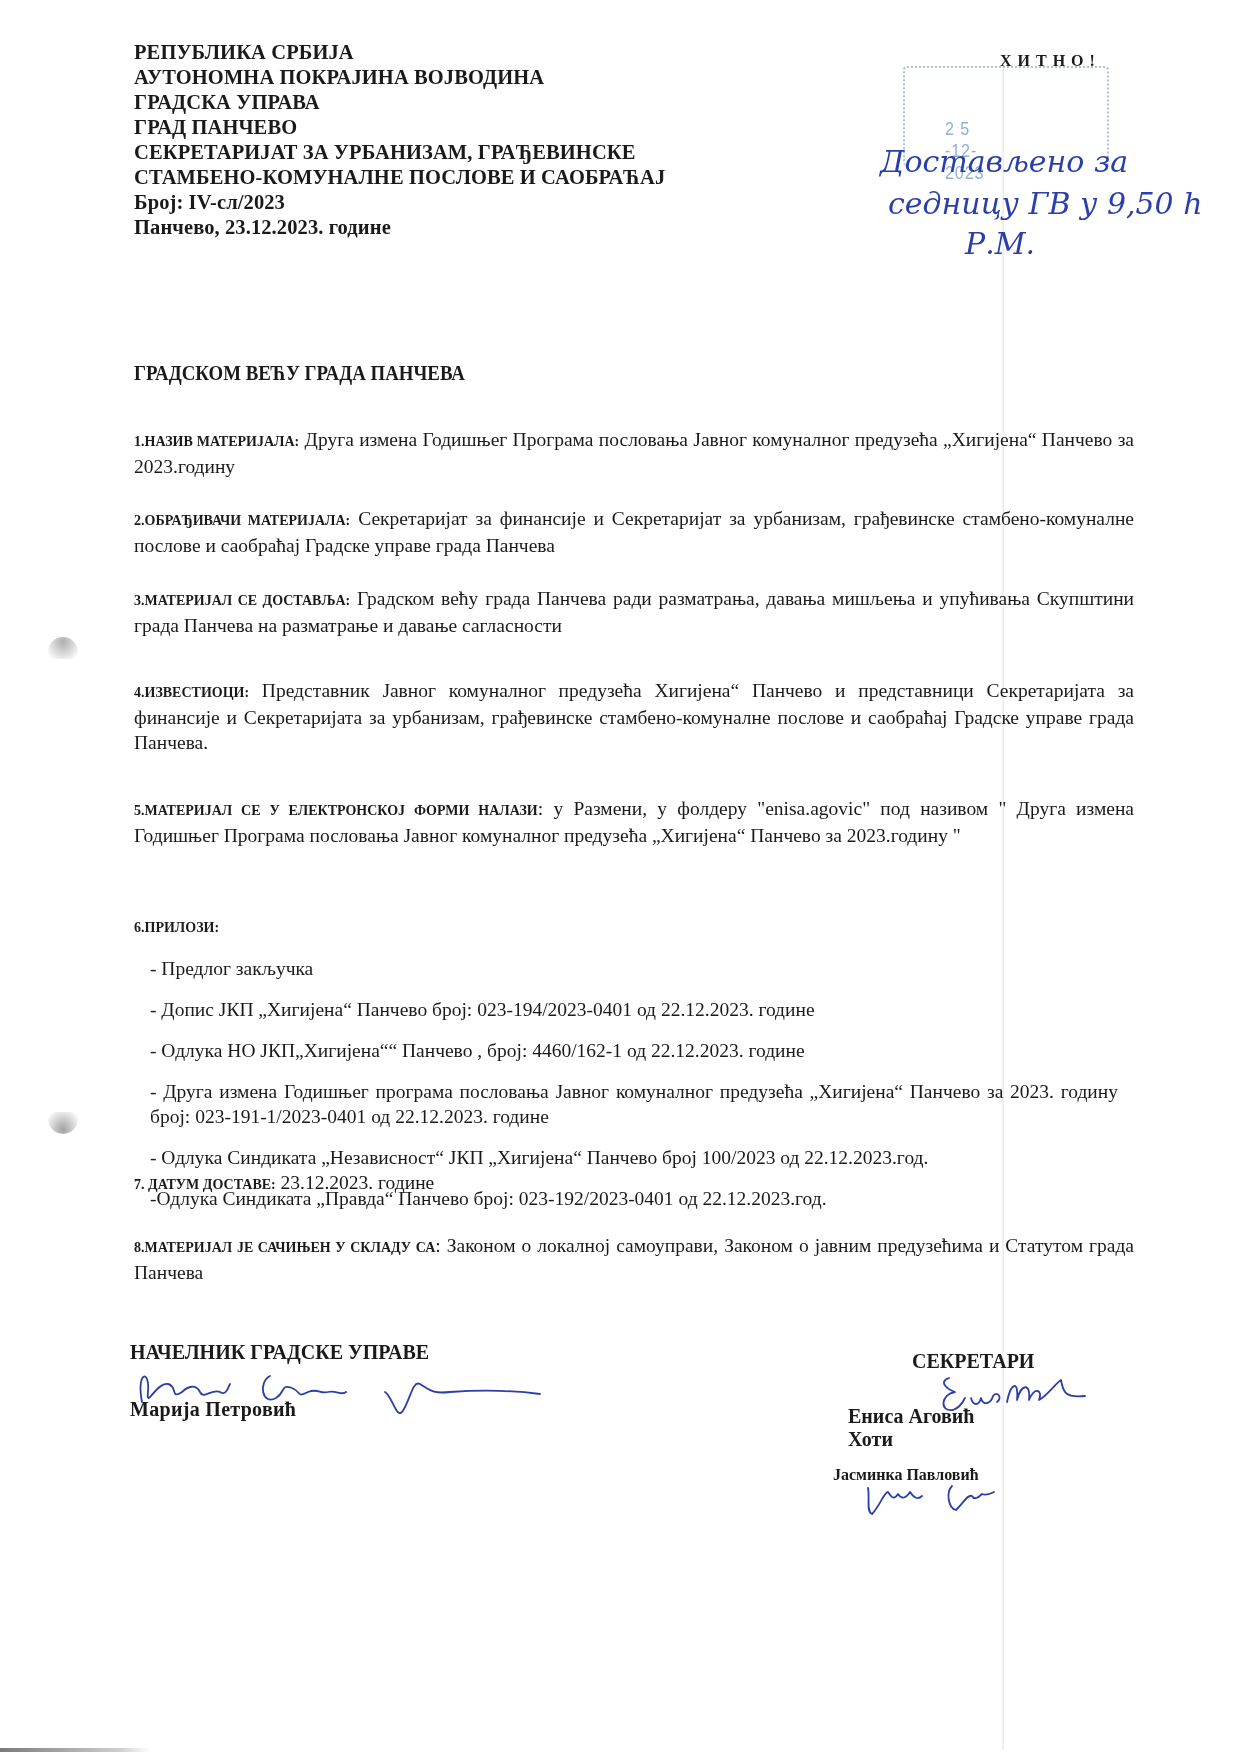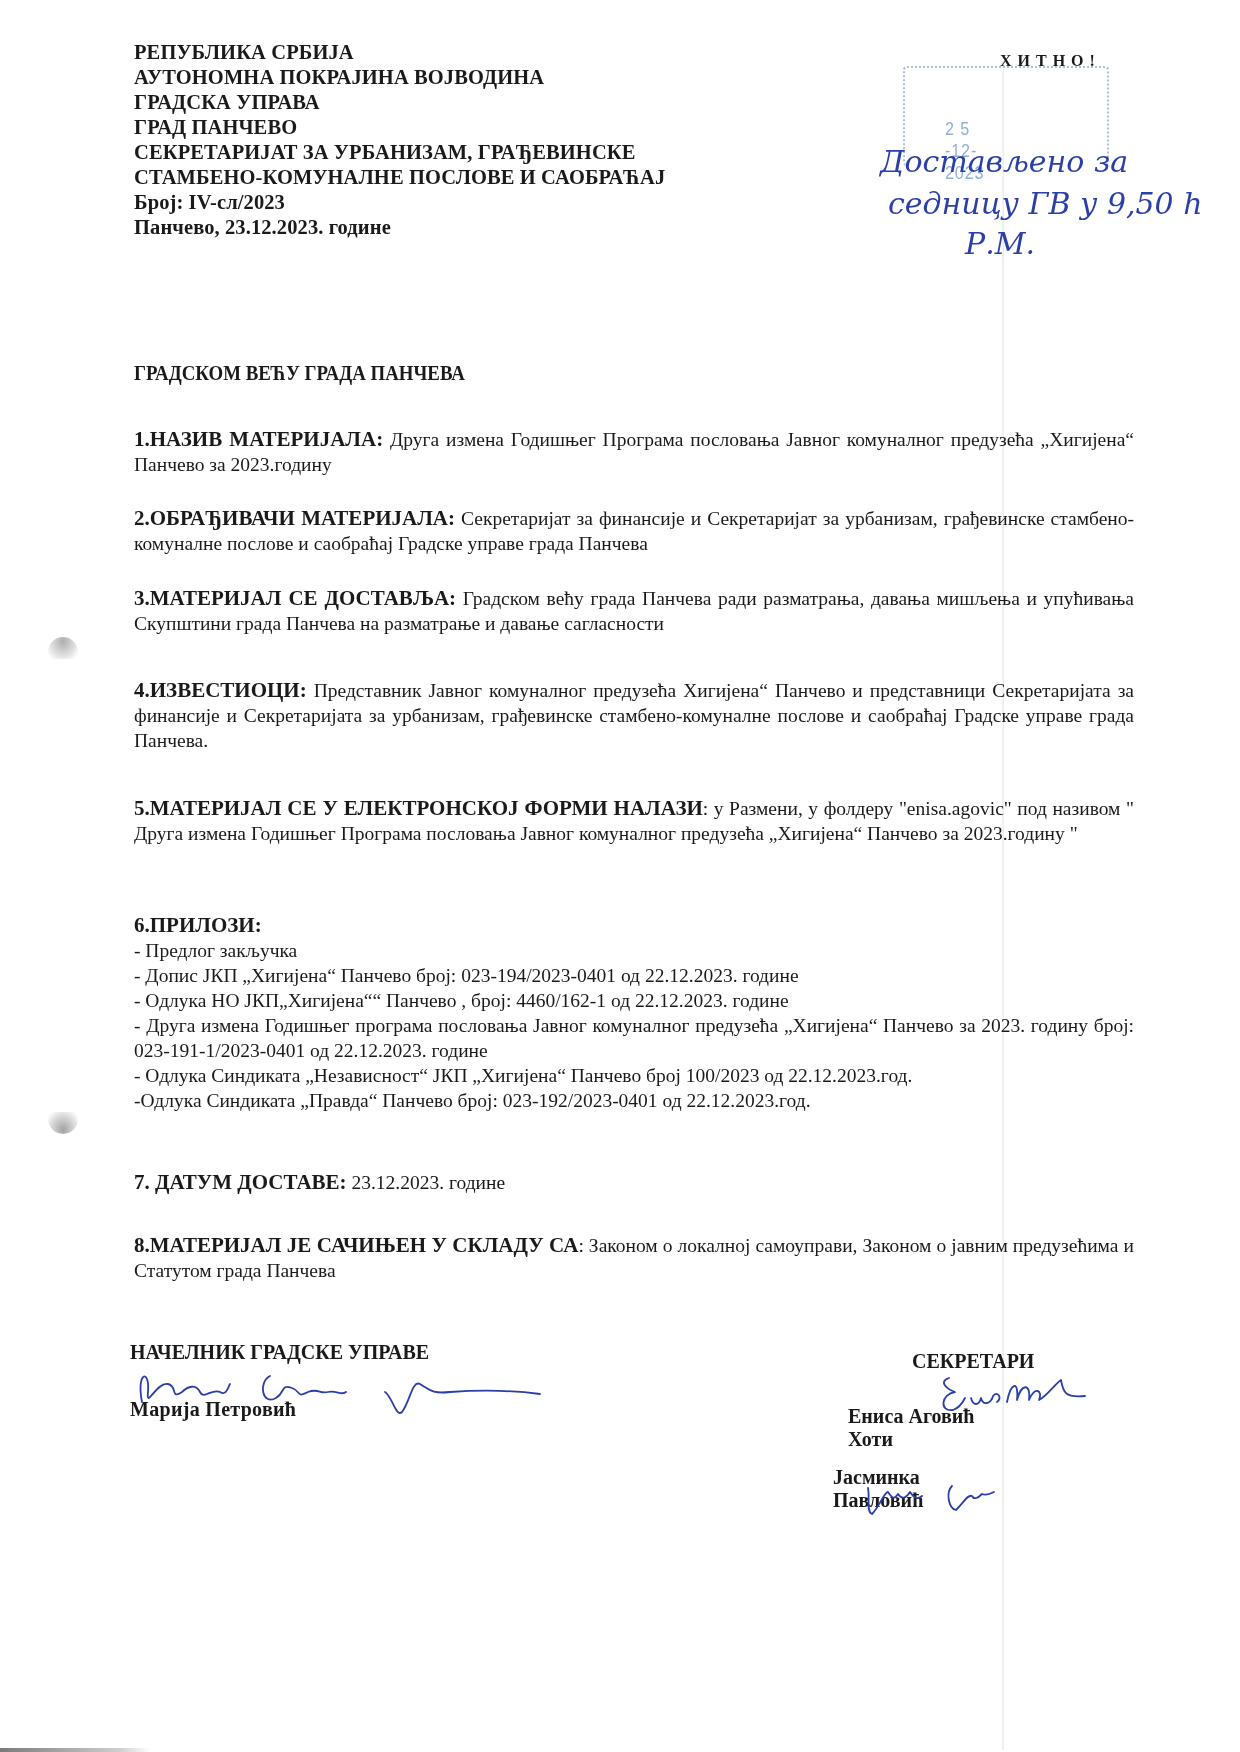--- a/index.html
+++ b/index.html
@@ -121,36 +121,36 @@
 
     .section {
       position: absolute;
       left: 134px;
       width: 1000px;
       font-size: 19.5px;
       line-height: 25px;
     }
     .section .label {
       font-weight: bold;
-      font-size: 21px;
+      font-size: 14px;
     }
     .section p { margin: 0; }
     .justify { text-align: justify; text-align-last: left; }
 
     .sec1 { top: 427px; }
     .sec2 { top: 506px; }
     .sec3 { top: 586px; }
     .sec4 { top: 678px; }
     .sec5 { top: 796px; }
     .sec6 { top: 913px; }
     .sec7 { top: 1170px; }
     .sec8 { top: 1233px; }
 
     .attachments { list-style: none; margin: 0; padding: 0; }
-    .attachments li { margin: 0; }
+    .attachments li { margin: 16px; }
 
     .sig-left {
       position: absolute;
       left: 130px;
       top: 1340px;
       font-weight: bold;
       font-size: 20px;
       line-height: 25px;
     }
     .sig-left .name { margin-top: 32px; letter-spacing: 0.3px; }
@@ -166,21 +166,21 @@
       left: 848px;
       top: 1405px;
       font-weight: bold;
       font-size: 20px;
     }
     .sig-right-name2 {
       position: absolute;
       left: 833px;
       top: 1466px;
       font-weight: bold;
-      font-size: 20px;
+      font-size: 16px;
     }
     .signature {
       position: absolute;
       pointer-events: none;
     }
     .signature svg { width: 100%; height: 100%; overflow: visible; }
     .sig-stroke {
       fill: none;
       stroke: #2a3fa8;
       stroke-width: 1.8;

